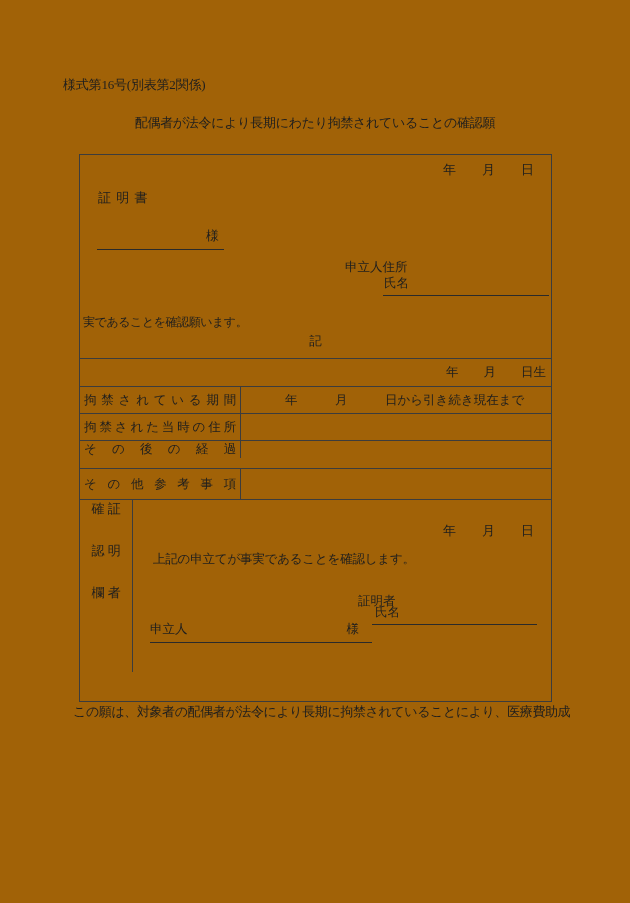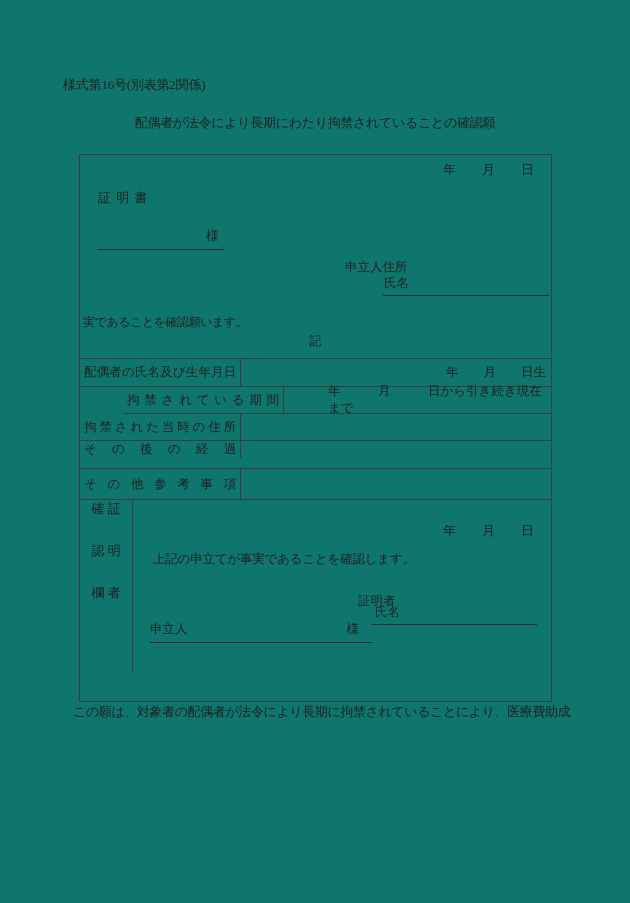--- a/index.html
+++ b/index.html
@@ -1,18 +1,18 @@
 <!DOCTYPE html>
 <html><head>
 <meta charset="utf-8">
 <style>
   * { margin:0; padding:0; box-sizing:border-box; }
   html,body { background:#fbfbfa; }
   .page {
-    position:relative; width:630px; height:903px; background:#0f766e;
+    position:relative; width:630px; height:903px; background:#a16207;
     font-family:"Liberation Serif","DejaVu Serif",serif; color:#1e1e1e;
     overflow:hidden;
   }
   .form-no { position:absolute; left:63px; top:76px; font-size:13px; letter-spacing:-0.2px; }
   .doc-title { position:absolute; left:0; top:114px; width:100%; text-align:center; font-size:13px; letter-spacing:-0.3px; }
 
   .main-box {
     position:absolute; left:79px; top:154px; width:473px; height:548px;
     border:1px solid #3c3c3c;
   }
@@ -29,21 +29,21 @@
   .name-line {
     position:absolute; left:303px; top:120px; width:166px; height:21px;
     border-bottom:1px solid #2a2a2a; font-size:12.5px; padding-left:1px;
   }
   .body-l1 { position:absolute; left:18px; top:142px; font-size:12px; letter-spacing:-0.45px; white-space:nowrap; }
   .body-l2 { position:absolute; left:3px;  top:159px; font-size:12px; letter-spacing:-0.45px; white-space:nowrap; }
   .record  { position:absolute; left:0; top:178px; width:100%; text-align:center; font-size:12.5px; }
 
   
   .trow { display:flex; border-bottom:1px solid #3c3c3c; }
-  .trow.h1 { height:28px; } .trow.h2 { height:27px;margin-left:43px; } .trow.h3 { height:27px; }
+  .trow.h1 { height:28px; } .trow.h2 { height:27px; } .trow.h3 { height:27px; }
   .trow.h4 { height:28px; } .trow.h5 { height:28px;flex-direction:column; } .trow.h6 { height:31px; }
   .tl { width:161px; border-right:1px solid #3c3c3c; display:flex; align-items:center; }
   .tl > div {
     width:100%; padding:0 4px; font-size:12.5px; letter-spacing:-0.2px;
     text-align:justify; text-align-last:justify;
   }
   .tv { flex:1; display:flex; align-items:center; font-size:12.5px; }
   .tv.right { justify-content:flex-end; padding-right:5px; }
   .tv.indent { padding-left:44px; }
 
@@ -88,23 +88,20 @@
       <div class="cert-label">証 明 書</div>
       <div class="addressee-line">様</div>
       <div class="addr-label">申立人住所</div>
       <div class="name-line">氏名</div>
       <div class="body-l2">実であることを確認願います。</div>
       <div class="record">記</div>
     </div>
 
     <div>
       <div class="trow h1">
-        <div class="tl">
-            <div>配偶者の氏名及び生年月日</div>
-          </div>
         <div class="tv right">年　　月　　日生</div>
       </div>
       <div class="trow h2">
         <div class="tl">
             <div>拘 禁 さ れ て い る 期 間</div>
           </div>
         <div class="tv indent">年　　　月　　　日から引き続き現在まで</div>
       </div>
       <div class="trow h3">
         <div class="tl">

